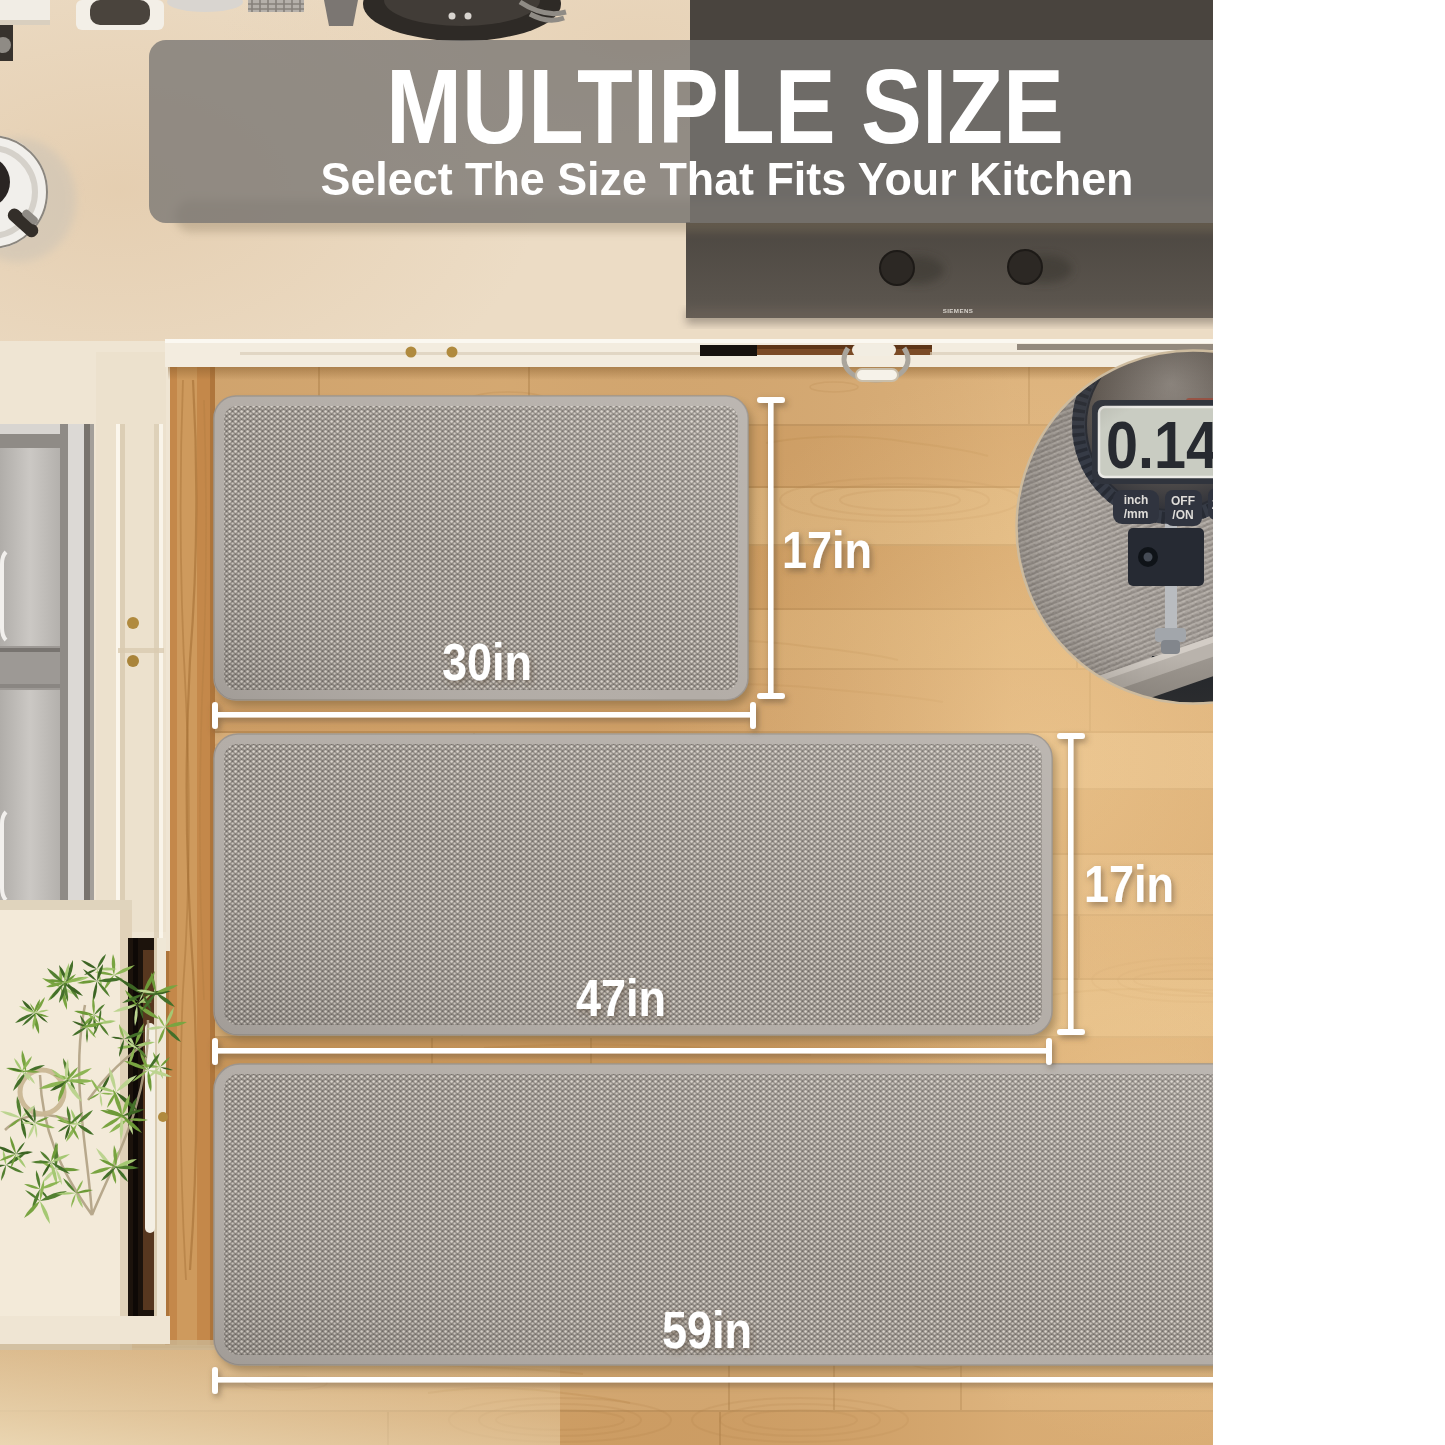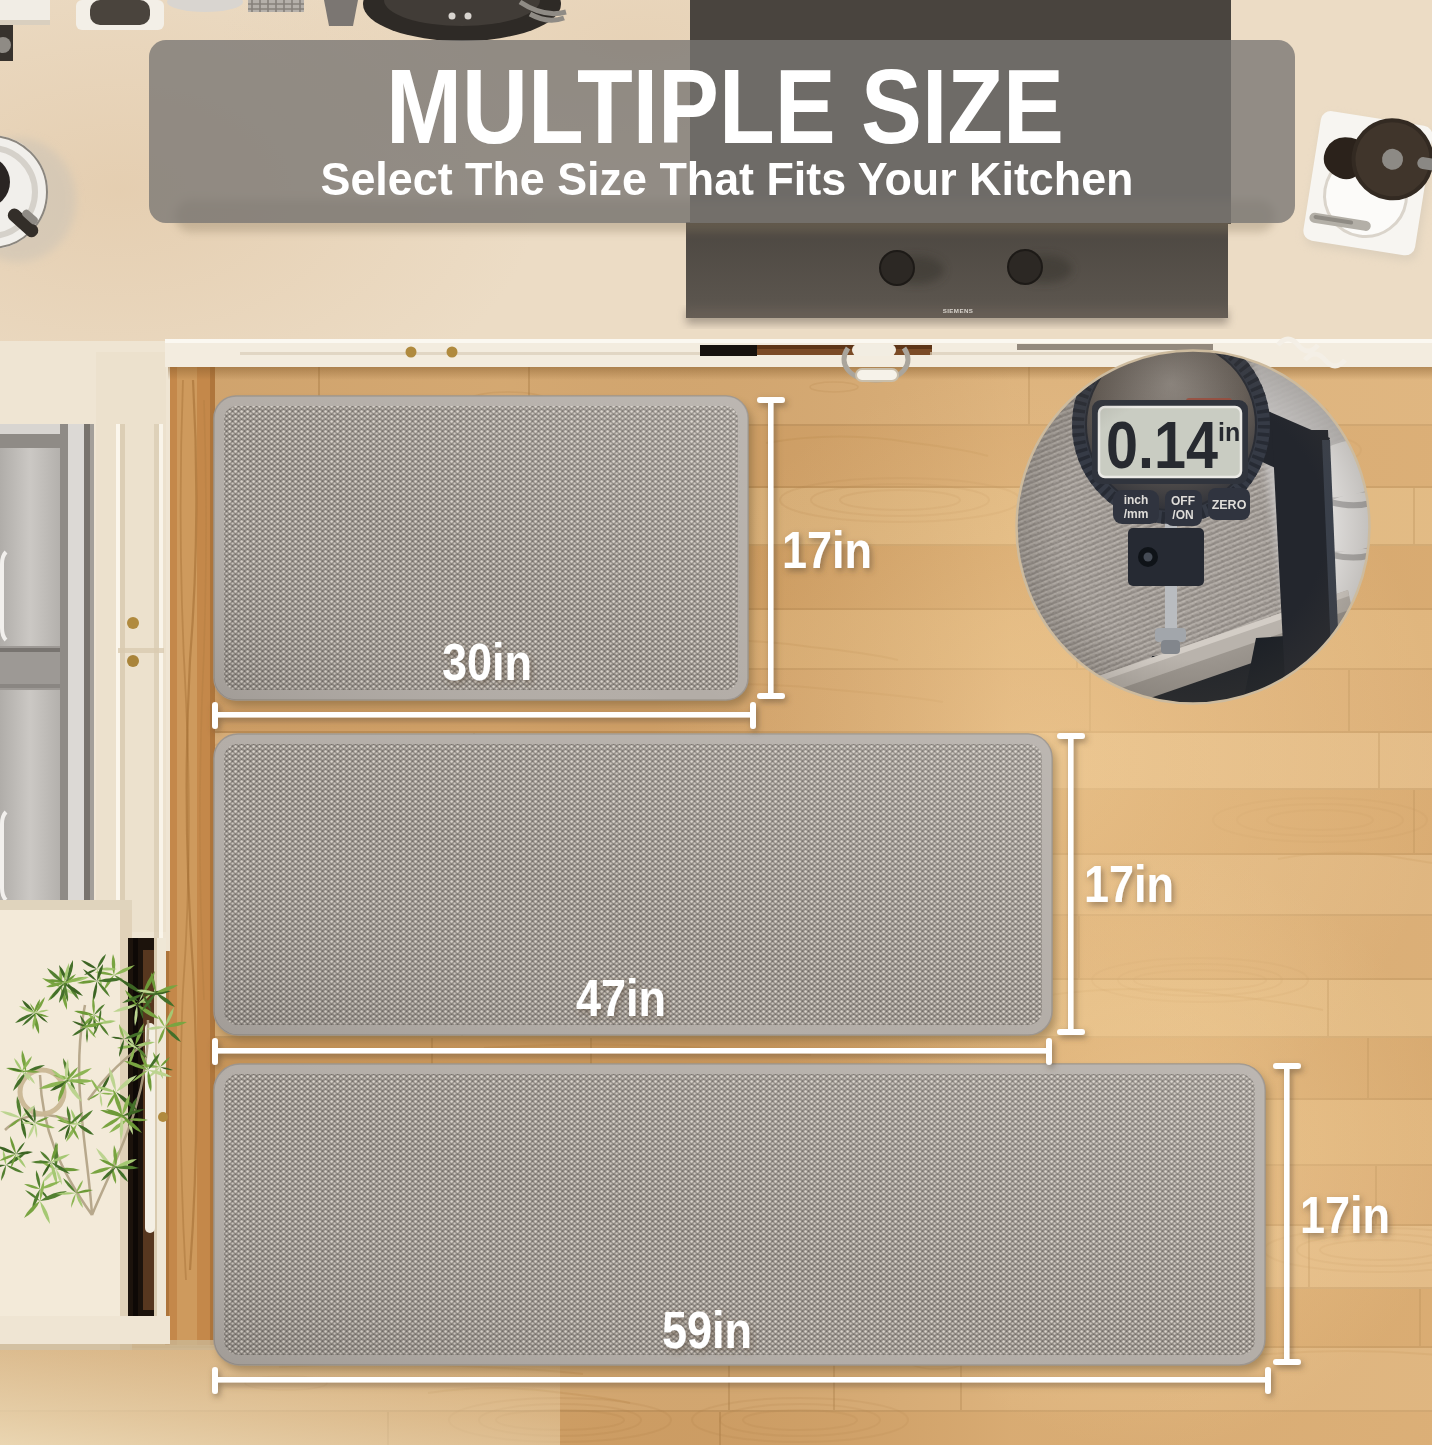--- a/index.html
+++ b/index.html
@@ -1,16 +1,16 @@
 <!DOCTYPE html>
 <html><head>
 <meta charset="utf-8">
 <style>
   html,body{margin:0;padding:0;background:#fff;}
-  #stage{position:relative;width:1432px;height:1445px;overflow:hidden;font-family:"Liberation Sans",sans-serif;}
+  #stage{position:relative;width:1213px;height:1445px;overflow:hidden;font-family:"Liberation Sans",sans-serif;}
   svg{display:block;}
 </style>
 </head>
 <body>
 <div id="stage">
 <svg width="1445" height="1445" viewBox="0 0 1445 1445" xmlns="http://www.w3.org/2000/svg">
 <defs>
   <pattern id="matTex" width="6" height="5" patternUnits="userSpaceOnUse">
     <rect width="6" height="5" fill="#918b85"></rect>
     <circle cx="1.6" cy="1.4" r="1.25" fill="#d9d2ca"></circle>

